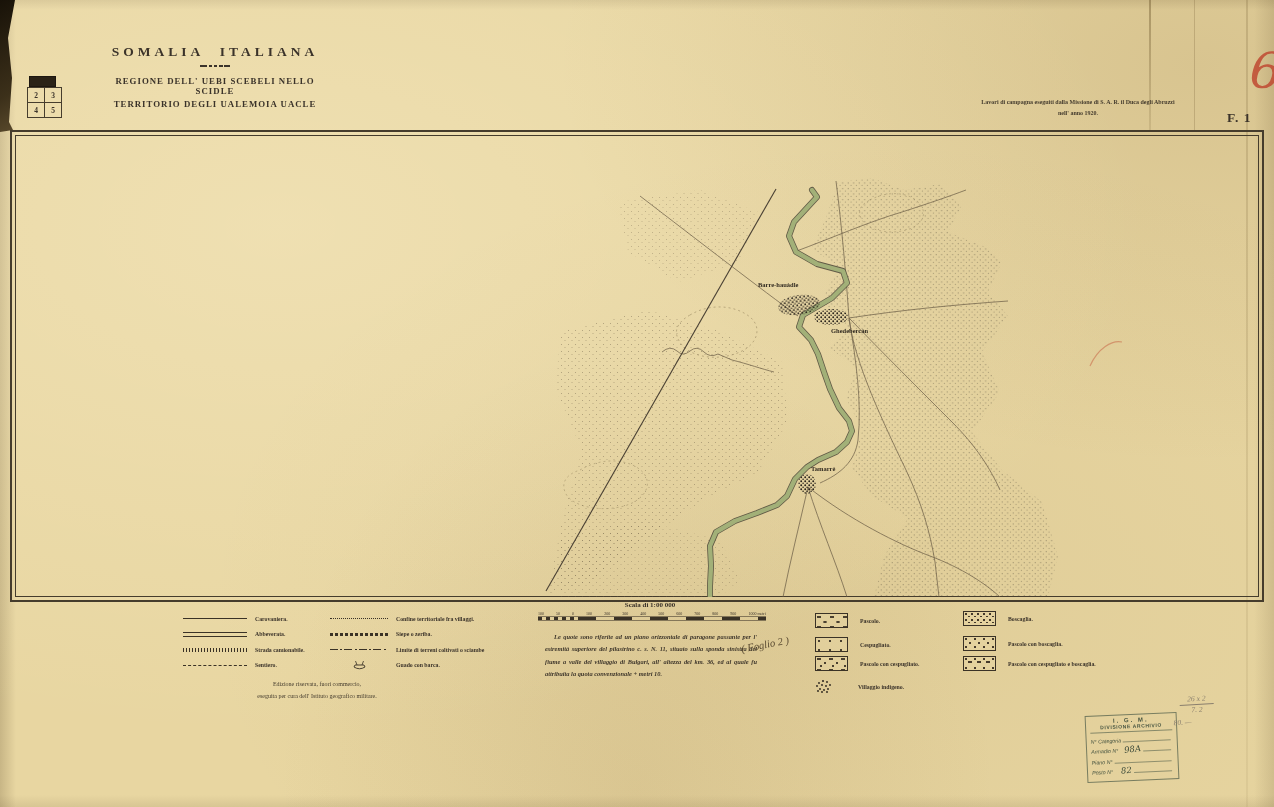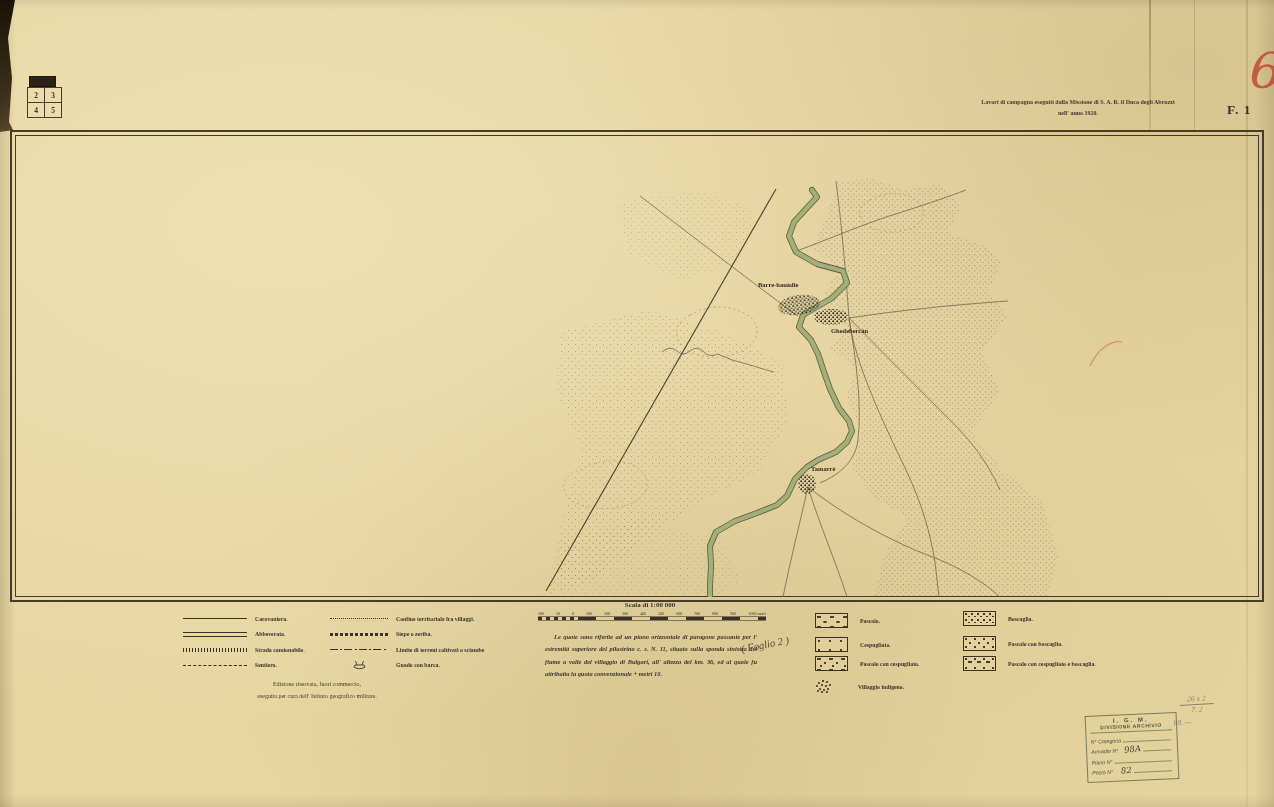--- a/index.html
+++ b/index.html
@@ -34,21 +34,21 @@
   
   .title-block{left:95px;top:44px;width:240px;text-align:center;}
   .map-title{font-size:13.5px;font-weight:bold;letter-spacing:4px;word-spacing:9px;}
   .deco-rule{width:30px;height:2px;margin:5px auto 0;background:
     linear-gradient(90deg,#3b332a 0 7px,transparent 7px 9px,#3b332a 9px 12px,transparent 12px 14px,
     #3b332a 14px 17px,transparent 17px 19px,#3b332a 19px 23px,transparent 23px 24px,#3b332a 24px 30px);}
   .map-sub1{margin-top:9px;font-size:8.8px;font-weight:bold;letter-spacing:1px;}
   .map-sub2{margin-top:3px;font-size:8.8px;font-weight:bold;letter-spacing:1px;}
   
   .mission{left:956px;top:97px;width:244px;text-align:center;font-size:6px;font-weight:bold;line-height:11px;color:#453c2e;}
-  .sheetno{left:1227px;top:102px;font-size:13.5px;font-weight:bold;letter-spacing:1px;}
+  .sheetno{left:1227px;top:110px;font-size:13.5px;font-weight:bold;letter-spacing:1px;}
   .red-six{left:1250px;top:42px;font-size:50px;font-style:italic;color:#c04a32;transform:rotate(4deg);opacity:.85;
     font-family:"DejaVu Serif",serif;}
   
   .frame{left:10px;top:130px;width:1250px;height:468px;border:2px solid #453c2c;}
   .frame-inner{position:absolute;left:3px;top:3px;right:3px;bottom:3px;border:1px solid #453c2c;}
   .mapsvg{left:12px;top:133px;}
   
   .scala-title{left:575px;top:601px;width:150px;text-align:center;font-size:7px;font-weight:bold;}
   .barwrap{left:538px;top:611px;width:228px;}
   .bar-labels{display:flex;justify-content:space-between;font-size:4px;color:#3b332a;height:5px;overflow:hidden;}
@@ -133,20 +133,26 @@
         <td>3</td>
       </tr>
       <tr>
         <td>4</td>
         <td>5</td>
       </tr>
     </tbody>
       </table>
   </div>
 
+  <div class="abs title-block">
+    <div class="map-title">SOMALIA  ITALIANA</div>
+    <div class="deco-rule"></div>
+    <div class="map-sub1">REGIONE  DELL' UEBI  SCEBELI  NELLO  SCIDLE</div>
+    <div class="map-sub2">TERRITORIO  DEGLI  UALEMOIA  UACLE</div>
+  </div>
 
   <div class="abs mission">
     <div>Lavori di campagna eseguiti dalla Missione di S. A. R. il Duca degli Abruzzi</div>
     <div>nell' anno 1920.</div>
   </div>
   <div class="abs sheetno">F. 1</div>
   <div class="abs red-six">6</div>
 
   <div class="abs frame">
     <div class="frame-inner"></div>

